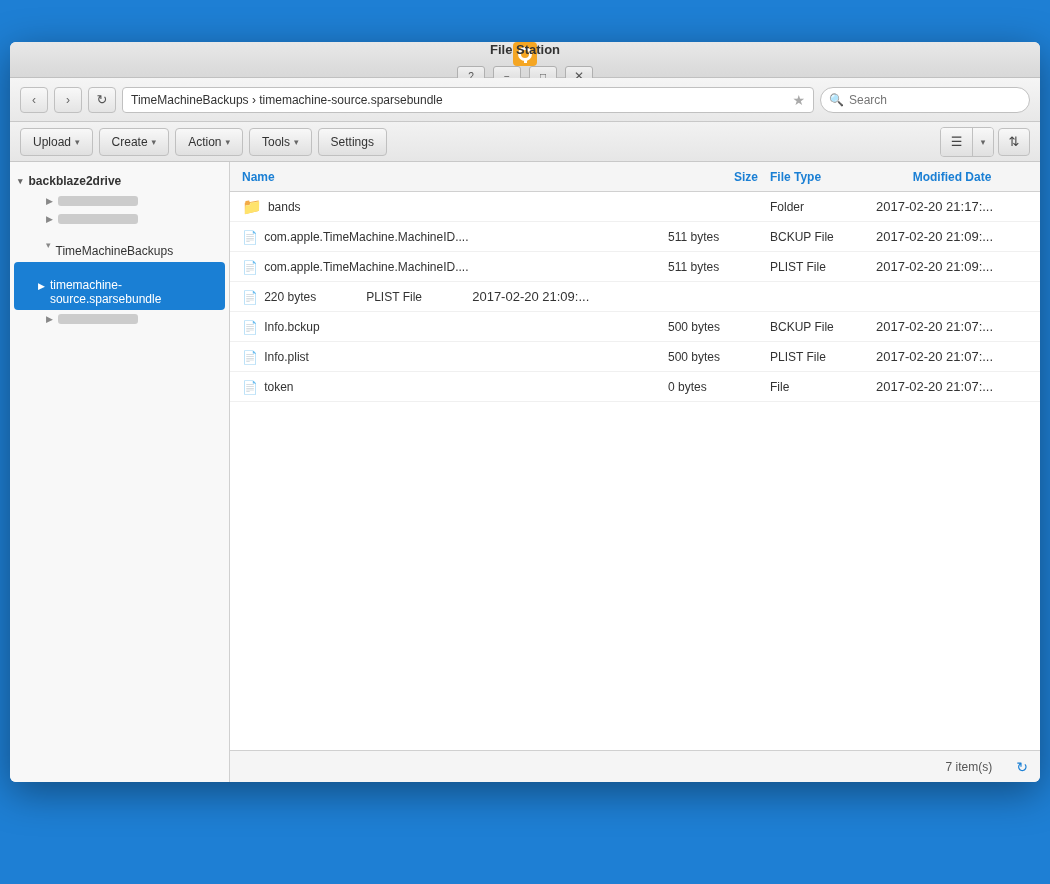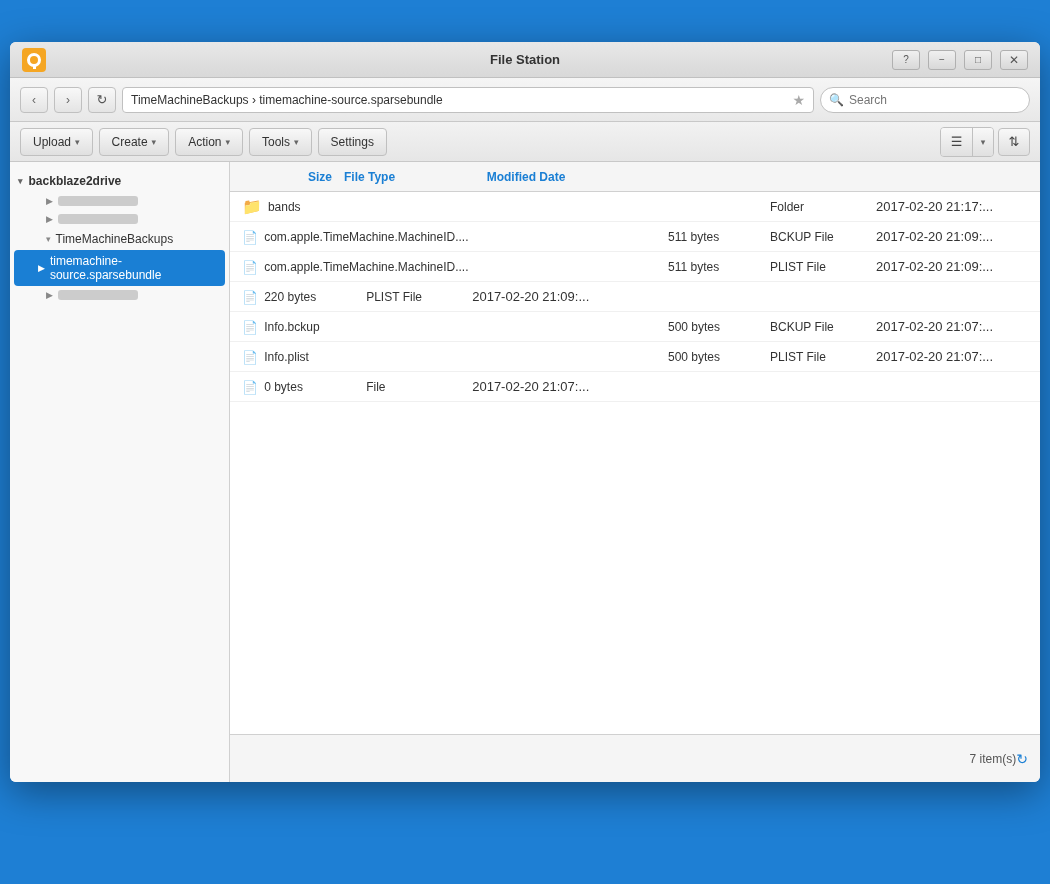--- a/index.html
+++ b/index.html
@@ -30,20 +30,21 @@
     
     .title-bar {
       background: linear-gradient(to bottom, #e8e8e8, #d8d8d8);
       height: 36px;
       display: flex;
       align-items: center;
       justify-content: space-between;
       padding: 0 12px;
       border-bottom: 1px solid #c0c0c0;
       flex-shrink: 0;
+      flex-direction: column;
     }
     .title-bar-left {
       display: flex;
       align-items: center;
     }
     .app-icon {
       width: 24px;
       height: 24px;
       background: #f5a623;
       border-radius: 4px;
@@ -285,21 +286,21 @@
       color: white;
       border-radius: 4px;
       margin: 0 4px;
     }
     .sidebar-item.active .sidebar-item-arrow { color: white; }
     .sidebar-item-arrow {
       font-size: 9px;
       color: #888;
       margin-right: 5px;
     }
-    .sidebar-item-label { flex: 1; }
+    .sidebar-item-label { flex: 1; margin-top: 12px; }
     .sidebar-blurred {
       width: 80px;
       height: 10px;
       background: #ccc;
       border-radius: 3px;
       display: inline-block;
     }
     .sidebar-indent {
       padding-left: 36px;
     }
@@ -392,28 +393,28 @@
     }
     .file-date {
       width: 160px;
       font-size: 13px;
       color: #333;
       padding-left: 8px;
     }
 
     
     .status-bar {
-      height: 48px;
+      height: 32px;
       background: #f5f5f5;
       border-top: 1px solid #d0d0d0;
       display: flex;
       align-items: center;
       justify-content: flex-end;
       padding: 0 12px;
-      gap: 0;
+      gap: 24px;
       flex-shrink: 0;
     }
     .status-text {
       font-size: 12px;
       color: #555;
     }
     .refresh-status-btn {
       color: #1a7fd4;
       font-size: 14px;
       cursor: pointer;
@@ -511,20 +512,21 @@
       </div>
 
       <div class="sidebar-item" style="padding-left: 36px;">
         <span class="sidebar-item-arrow">▶</span>
         <span class="sidebar-blurred"></span>
       </div>
     </div>
 
     <div class="file-list-container">
       <div class="file-list-header">
+        <span class="file-col-name">Name</span>
         <span class="file-col-size">Size</span>
         <span class="file-col-type">File Type</span>
         <span class="file-col-date">Modified Date</span>
       </div>
 
       <div class="file-list-body" id="file-list-body">
       <div class="file-row">
             <span class="file-row-icon"><span style="color:#f5a623;font-size:16px;">📁</span></span>
             <span class="file-name">bands</span>
             <span class="file-size"></span>
@@ -560,20 +562,21 @@
           </div>
           <div class="file-row">
             <span class="file-row-icon"><span style="color:#aaa;font-size:13px;">📄</span></span>
             <span class="file-name">Info.plist</span>
             <span class="file-size">500 bytes</span>
             <span class="file-type">PLIST File</span>
             <span class="file-date">2017-02-20 21:07:...</span>
           </div>
           <div class="file-row">
             <span class="file-row-icon"><span style="color:#aaa;font-size:13px;">📄</span></span>
+            <span class="file-name">token</span>
             <span class="file-size">0 bytes</span>
             <span class="file-type">File</span>
             <span class="file-date">2017-02-20 21:07:...</span>
           </div>
         </div>
 
       <div class="status-bar">
         <span class="status-text">7 item(s)</span>
         <span class="refresh-status-btn">↻</span>
       </div>

